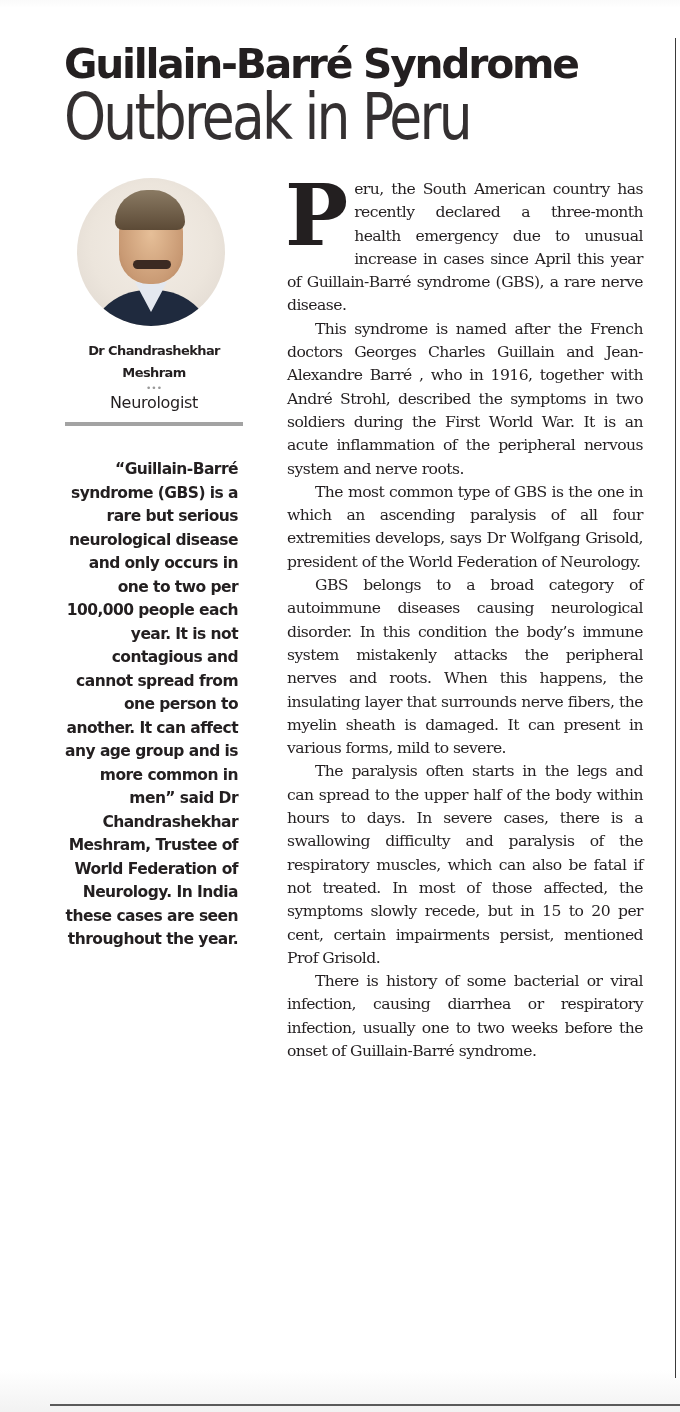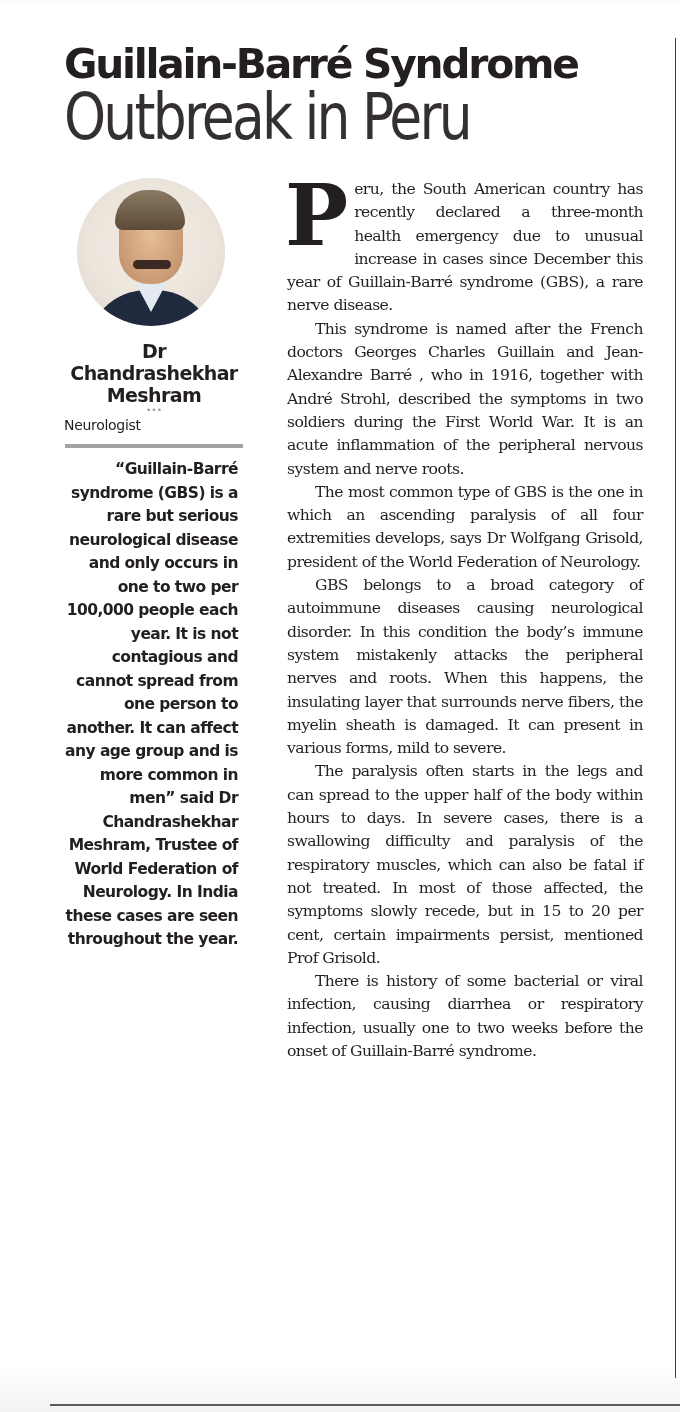--- a/index.html
+++ b/index.html
@@ -102,40 +102,40 @@
       background: #1f2a3e;
     }
     .avatar .collar {
       position: absolute; left: 58px; top: 104px; width: 32px; height: 30px;
       background: #e4e8ef;
       clip-path: polygon(0 0, 100% 0, 50% 100%);
     }
     .byline-name {
       font-family: "DejaVu Sans", sans-serif;
       font-weight: bold;
-      font-size: 19px;
+      font-size: 13px;
       line-height: 22px;
       letter-spacing: -0.6px;
       text-align: center;
       margin-top: 14px;
       color: #231f20;
     }
     .byline-dots {
       text-align: center;
       font-size: 9px;
       line-height: 8px;
       color: #999;
       letter-spacing: 0px;
       font-family: "DejaVu Sans", sans-serif;
     }
     .byline-role {
       font-family: "DejaVu Sans", sans-serif;
-      font-size: 14px;
+      font-size: 16px;
       line-height: 22px;
-      text-align: left;
+      text-align: center;
       letter-spacing: -0.3px;
       color: #231f20;
     }
     .byline-rule {
       margin: 8px 0 0 1px;
       width: 178px;
       height: 4px;
       background: #a3a3a3;
     }
     .pullquote {
@@ -213,21 +213,21 @@
   <div class="byline-dots">•••</div>
   <div class="byline-role">Neurologist</div>
   <div class="byline-rule"></div>
 </aside>
 
 <blockquote class="pullquote" style="margin:0;">
   <p>“Guillain-Barré syndrome (GBS) is a rare but serious neurological disease and only occurs in one to two per 100,000 people each year. It is not contagious and cannot spread from one person to another. It can affect any age group and is more common in men” said Dr Chandrashekhar Meshram, Trustee of World Federation of Neurology. In India these cases are seen throughout the year.</p>
 </blockquote>
 
 <article class="article">
-  <p class="first"><span class="dropcap">P</span><span>eru, the South American country has recently declared a three-month health emergency due to unusual increase in cases since December this year of Guillain-Barré syndrome (GBS), a rare nerve disease.</span></p>
+  <p class="first"><span class="dropcap">P</span><span>eru, the South American country has recently declared a three-month health emergency due to unusual increase in cases since April this year of Guillain-Barré syndrome (GBS), a rare nerve disease.</span></p>
   <p>This syndrome is named after the French doctors Georges Charles Guillain and Jean-Alexandre Barré , who in 1916, together with André Strohl, described the symptoms in two soldiers during the First World War. It is an acute inflammation of the peripheral nervous system and nerve roots.</p>
   <p>The most common type of GBS is the one in which an ascending paralysis of all four extremities develops, says Dr Wolfgang Grisold, president of the World Federation of Neurology.</p>
   <p>GBS belongs to a broad category of autoimmune diseases causing neurological disorder. In this condition the body’s immune system mistakenly attacks the peripheral nerves and roots. When this happens, the insulating layer that surrounds nerve fibers, the myelin sheath is damaged. It can present in various forms, mild to severe.</p>
   <p>The paralysis often starts in the legs and can spread to the upper half of the body within hours to days. In severe cases, there is a swallowing difficulty and paralysis of the respiratory muscles, which can also be fatal if not treated. In most of those affected, the symptoms slowly recede, but in 15 to 20 per cent, certain impairments persist, mentioned Prof Grisold.</p>
   <p>There is history of some bacterial or viral infection, causing diarrhea or respiratory infection, usually one to two weeks before the onset of Guillain-Barré syndrome.</p>
 </article>
 
 <div class="bottom-rule"></div>
 
 </body></html>

